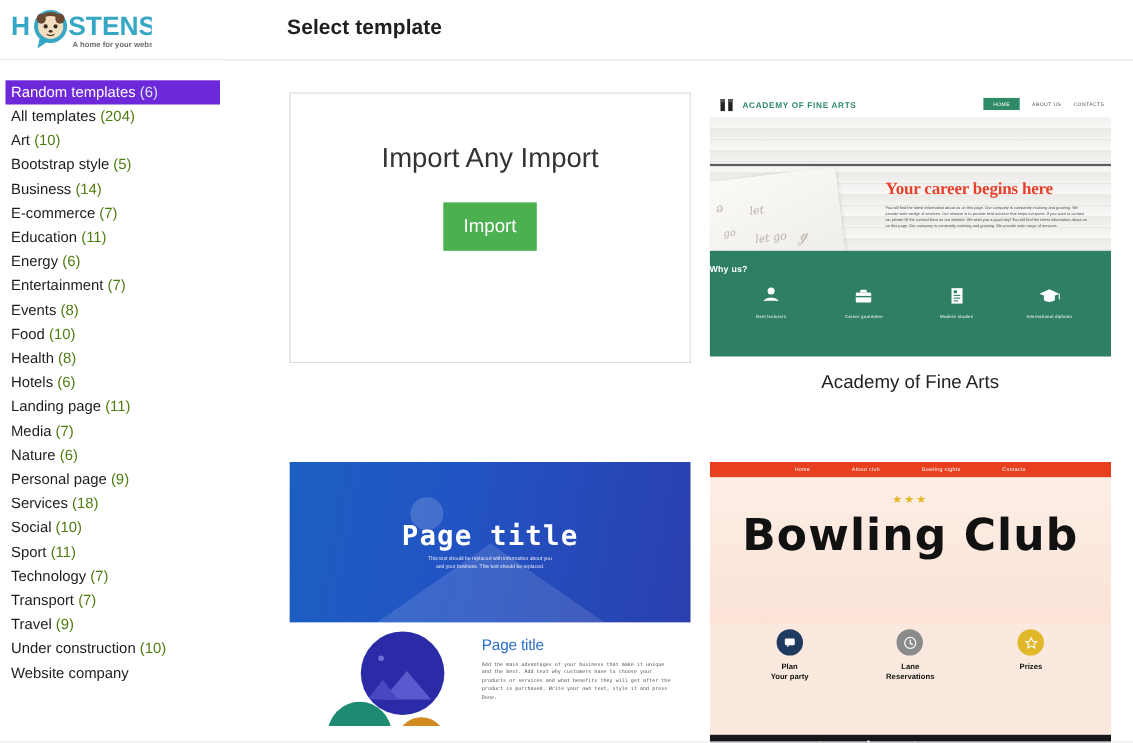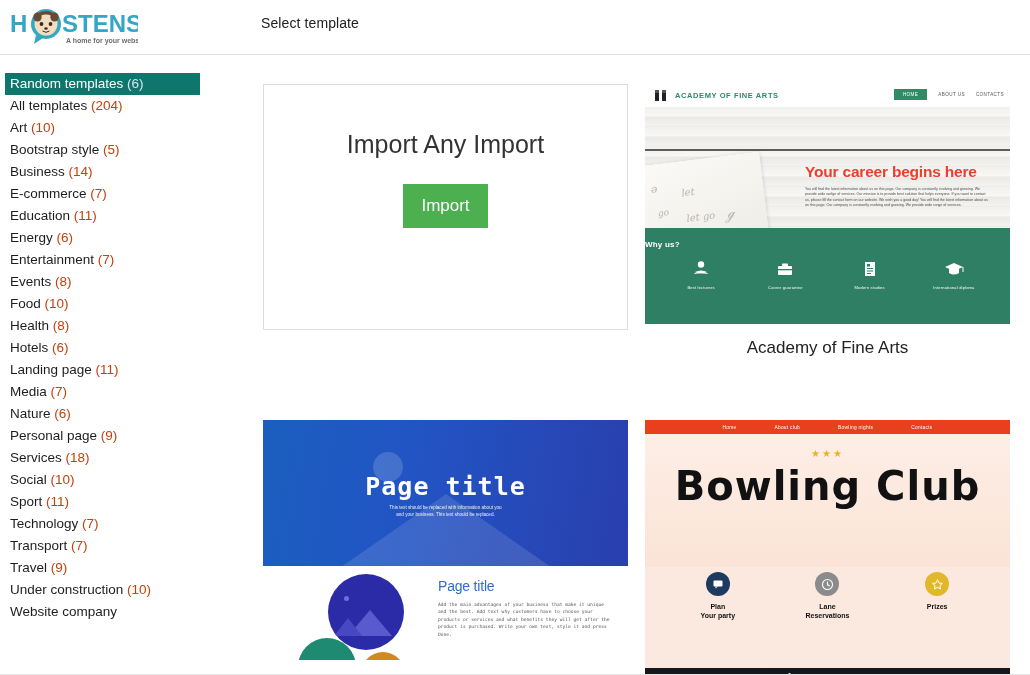--- a/index.html
+++ b/index.html
@@ -21,43 +21,43 @@
     background: #fff;
   }
   .logo-wrap {
     position: absolute; left: 10px; top: 8px;
     width: 128px; height: 40px;
     display: flex; align-items: center;
   }
   .logo-svg { display: block; }
   .page-title {
     position: absolute; left: 261px; top: 15px;
-    font-size: 14px; font-weight: normal; color: #202020;
+    font-size: 19px; font-weight: bold; color: #202020;
     letter-spacing: 0.1px;
   }
 
   
   .sidebar {
     position: absolute; left: 0; top: 55px;
     width: 205px; height: 620px;
     background: #fff;
     padding-top: 18px;
   }
   .cat {
     position: relative;
     height: 22px; line-height: 22px;
     padding-left: 10px;
     font-size: 13.5px;
     color: #1d1d1d;
     white-space: nowrap;
     cursor: pointer;
   }
-  .cat .count { color: #c2410c; }
+  .cat .count { color: #4d7c0f; }
   .cat.active {
-    background: #0f766e;
+    background: #6d28d9;
     color: #ffffff;
     width: 195px;
     margin-left: 5px;
     padding-left: 5px;
   }
   .cat.active .count { color: #d7e3f2; }
 
   
   .main {
     position: absolute; left: 205px; top: 55px;
@@ -157,21 +157,21 @@
     box-shadow: 0 1px 4px rgba(0,0,0,.18);
     overflow:hidden;
   }
   .acad-paper span {
     position:absolute; font-family:"DejaVu Serif", serif;
     color:#b8b4ac; font-style:italic;
   }
   .acad-headline {
     position:absolute; left: 160px; top: 56px;
     font-size: 15.5px; font-weight:bold; color:#e8402a;
-    font-family:Liberation Sans, sans-serif;
+    font-family:Liberation Serif, serif;
     letter-spacing:-0.2px;
   }
   .acad-body {
     position:absolute; left:160px; top:80px; width:185px;
     font-size:3.6px; line-height:5.4px; color:#4a4a4a;
   }
   .acad-why {
     position:absolute; left:0; top:144px; width:100%; height: 97px;
     background:#2e7f63;
   }

